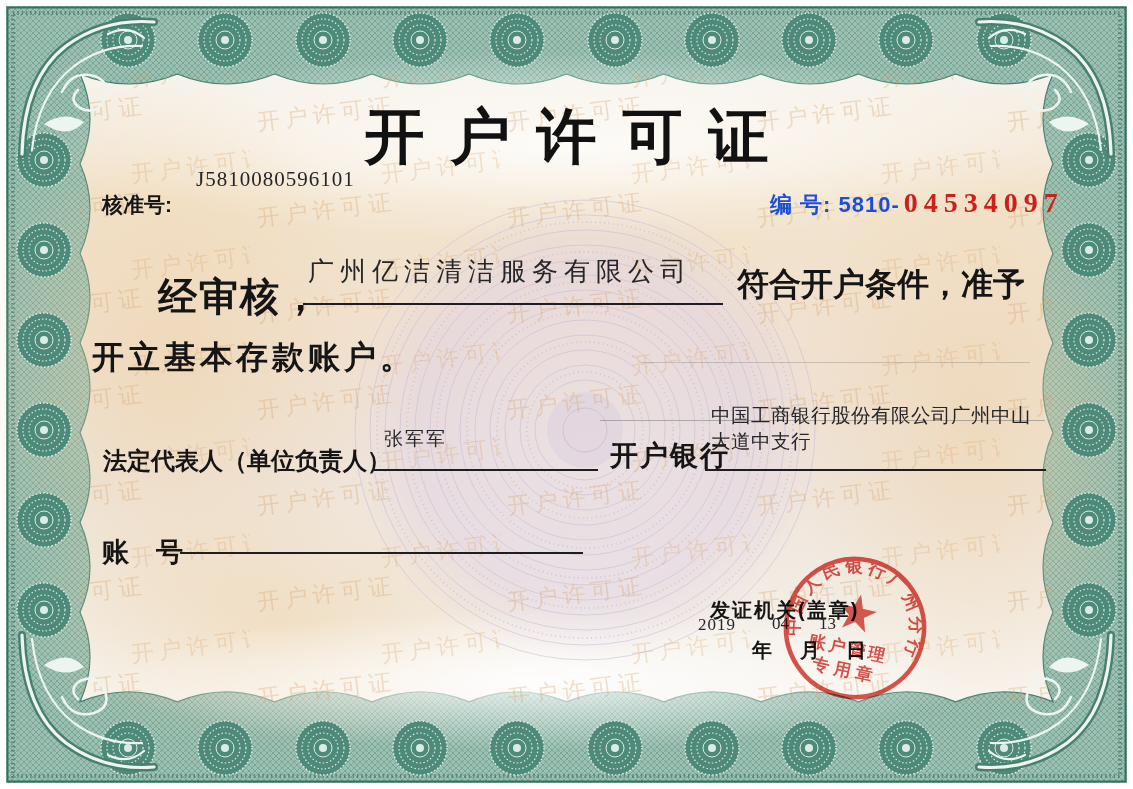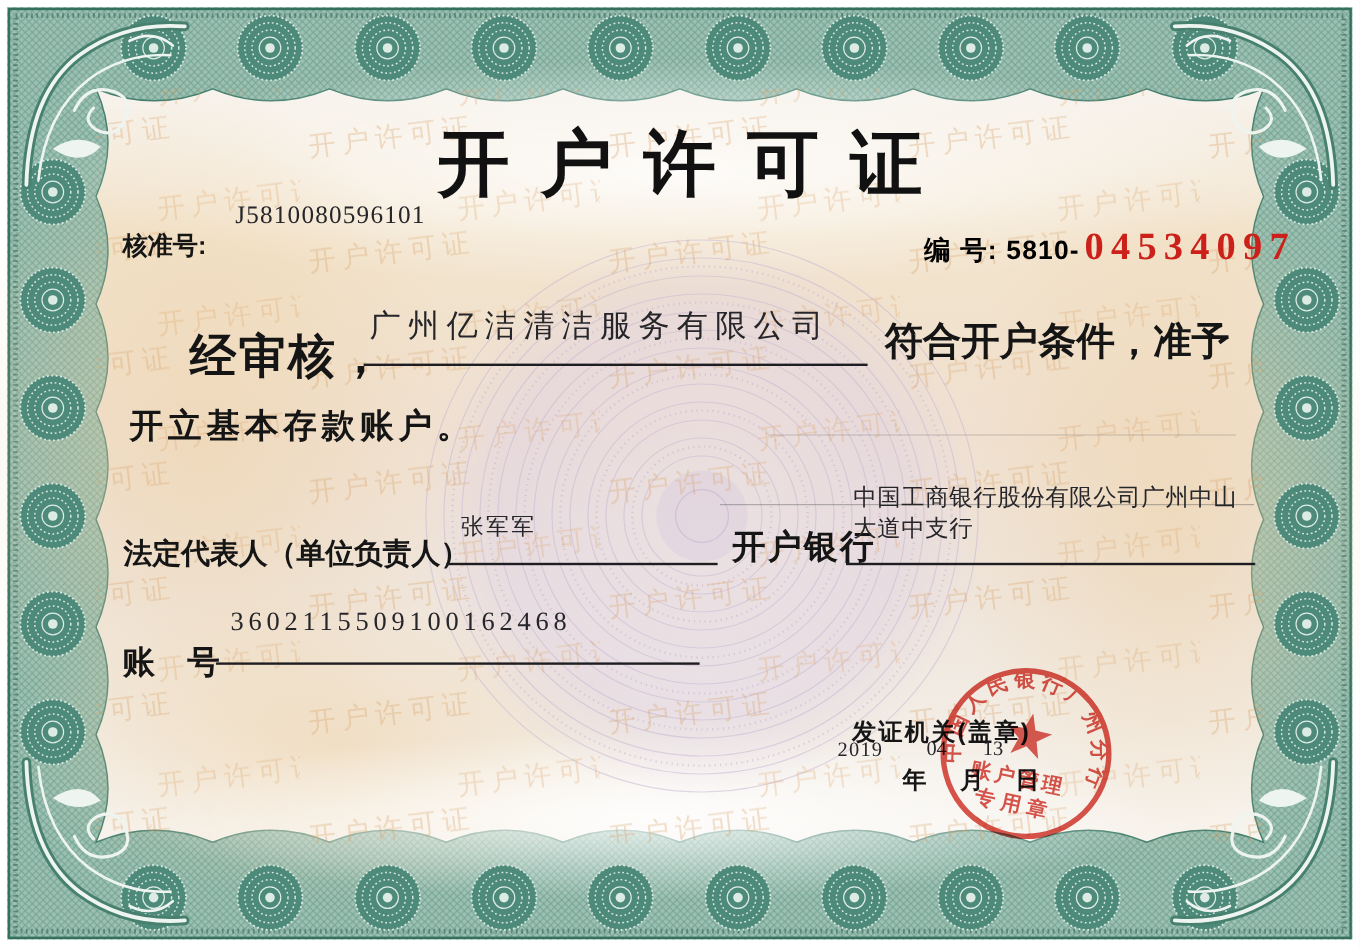--- a/index.html
+++ b/index.html
@@ -8,26 +8,26 @@
   svg{display:block;}
   svg text{font-family:"Liberation Serif","DejaVu Serif",serif;}
   .lbl{font-family:"Liberation Sans","DejaVu Sans",sans-serif;font-weight:700;color:#151515;white-space:nowrap;}
   .val{font-family:"Liberation Serif","DejaVu Serif",serif;color:#26262a;white-space:nowrap;}
   .rule{position:absolute;height:2px;background:#1e1e22;z-index:2;}
   .z2{z-index:2;}
   #title{top:97px;left:50%;transform:translateX(-50%);font-size:60px;letter-spacing:26px;padding-left:26px;font-family:"DejaVu Serif","Liberation Serif",serif;font-weight:700;color:#111;white-space:nowrap;}
   #approval-value{top:167px;left:196px;font-size:21px;letter-spacing:1px;}
   #approval-label{top:191px;left:102px;font-size:21px;}
   #serial{top:187px;left:770px;display:flex;align-items:baseline;}
-  #serial .black{font-family:"Liberation Sans","DejaVu Sans",sans-serif;font-weight:700;font-size:22px;letter-spacing:1px;color:#000000;}
-  #serial .red{font-family:"Liberation Serif","DejaVu Serif",serif;font-weight:700;font-size:32px;letter-spacing:6px;color:#cc201a;margin-left:4px;}
+  #serial .black{font-family:"Liberation Sans","DejaVu Sans",sans-serif;font-weight:700;font-size:22px;letter-spacing:1px;color:#1d4ed8;}
+  #serial .red{font-family:"Liberation Serif","DejaVu Serif",serif;font-weight:700;font-size:28px;letter-spacing:6px;color:#cc201a;margin-left:4px;}
   #audited{top:270px;left:158px;font-size:39px;letter-spacing:2px;}
   #company{top:254px;left:308px;font-size:26px;letter-spacing:6px;}
   #qualify{top:263px;left:737px;font-size:32px;}
-  #line2{top:336px;left:108px;font-size:28px;letter-spacing:4px;}
+  #line2{top:336px;left:92px;font-size:32px;letter-spacing:4px;}
   #legal-label{top:445px;left:103px;font-size:24px;}
   #legal-value{top:426px;left:384px;font-size:19px;letter-spacing:2px;}
   #bank-label{top:437px;left:610px;font-size:28px;letter-spacing:2px;}
   #bank-value{top:403px;left:711px;width:320px;font-size:19.5px;letter-spacing:0.5px;line-height:26px;word-break:break-all;white-space:normal;}
   #account-label{top:534px;left:102px;font-size:27px;}
   #account-value{top:505px;left:192px;font-size:22px;letter-spacing:4px;}
   #issuer-label{top:597px;left:710px;font-size:20px;letter-spacing:2px;}
   #date-year{top:615px;left:698px;font-size:17px;letter-spacing:1px;}
   #date-month{top:614px;left:772px;font-size:17px;}
   #date-day{top:614px;left:819px;font-size:17px;}
@@ -218,21 +218,20 @@
 
   <div class="abs z2 lbl" id="legal-label">法定代表人（单位负责人）</div>
   <div class="abs z2 val" id="legal-value">张军军</div>
   <div class="rule" id="rule-legal"></div>
 
   <div class="abs z2 lbl" id="bank-label">开户银行</div>
   <div class="abs z2 val" id="bank-value">中国工商银行股份有限公司广州中山大道中支行</div>
   <div class="rule" id="rule-bank"></div>
 
   <div class="abs z2 lbl" id="account-label">账　号</div>
-  <div class="abs z2 val" id="account-value">3602115509100162468</div>
   <div class="rule" id="rule-account"></div>
 
   <div class="abs z2 lbl" id="issuer-label">发证机关(盖章)</div>
   <div class="abs z2 val" id="date-year">2019</div>
   <div class="abs z2 val" id="date-month">04</div>
   <div class="abs z2 val" id="date-day">13</div>
   <div class="abs z2 lbl" id="unit-year">年</div>
   <div class="abs z2 lbl" id="unit-month">月</div>
   <div class="abs z2 lbl" id="unit-day">日</div>
 

